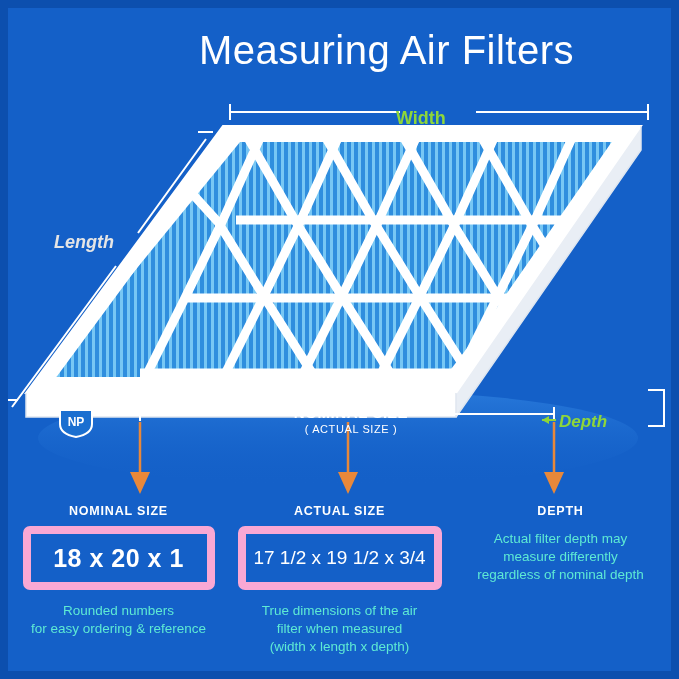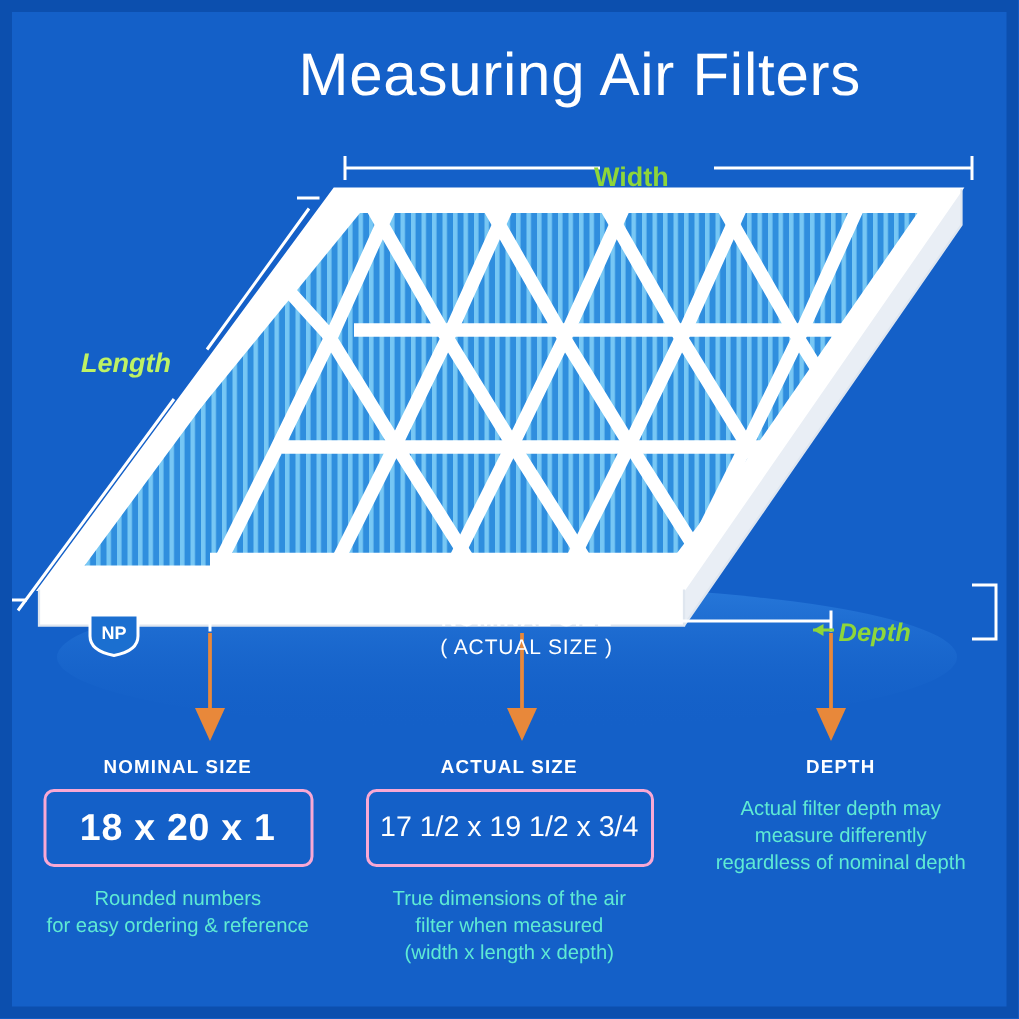--- a/index.html
+++ b/index.html
@@ -28,51 +28,51 @@
     padding-left:47px;
   }
 
   
   .lbl-width{
     position:absolute;left:388px;top:100px;
     color:#8ed63a;font-size:18px;font-weight:bold;
   }
   .lbl-length{
     position:absolute;left:46px;top:224px;
-    color:#bef264;font-size:18px;font-weight:bold;font-style:italic;
+    color:#e5e5e5;font-size:18px;font-weight:bold;font-style:italic;
   }
   .lbl-depth{
     position:absolute;left:551px;top:404px;
     color:#8ed63a;font-size:17px;font-weight:bold;font-style:italic;
   }
 
   
   svg.art{position:absolute;left:0;top:0;width:663px;height:663px;}
 
   
   .nominal-cap{
     position:absolute;left:243px;top:396px;width:200px;text-align:center;
     color:#ffffff;
   }
   .nominal-cap .n1{font-size:15px;font-weight:bold;letter-spacing:.6px;}
-  .nominal-cap .n2{font-size:14px;letter-spacing:.6px;margin-top:2px;}
+  .nominal-cap .n2{font-size:11px;letter-spacing:.6px;margin-top:2px;}
 
   
   .cols{
     position:absolute;left:0;top:496px;width:663px;
     display:flex;
   }
   .col{flex:1;text-align:center;color:#ffffff;}
   .col h4{
     margin:0 0 8px 0;font-size:12.5px;font-weight:bold;letter-spacing:.8px;
     color:#ffffff;
   }
   .box{
     margin:0 auto;
-    border:2px solid #f9a8d4;border-radius:7px;
+    border:8px solid #f9a8d4;border-radius:7px;
     background:transparent;
     display:flex;align-items:center;justify-content:center;
     flex-direction:column;
   }
   .box.b1{width:176px;height:48px;}
   .box.b2{width:188px;height:48px;}
   .box.b3{width:184px;height:48px;}
   .big{font-size:25px;font-weight:bold;letter-spacing:.5px;}
   .mid{font-size:19px;line-height:1.15;}
   .mid2{font-size:14px;line-height:1.25;}

